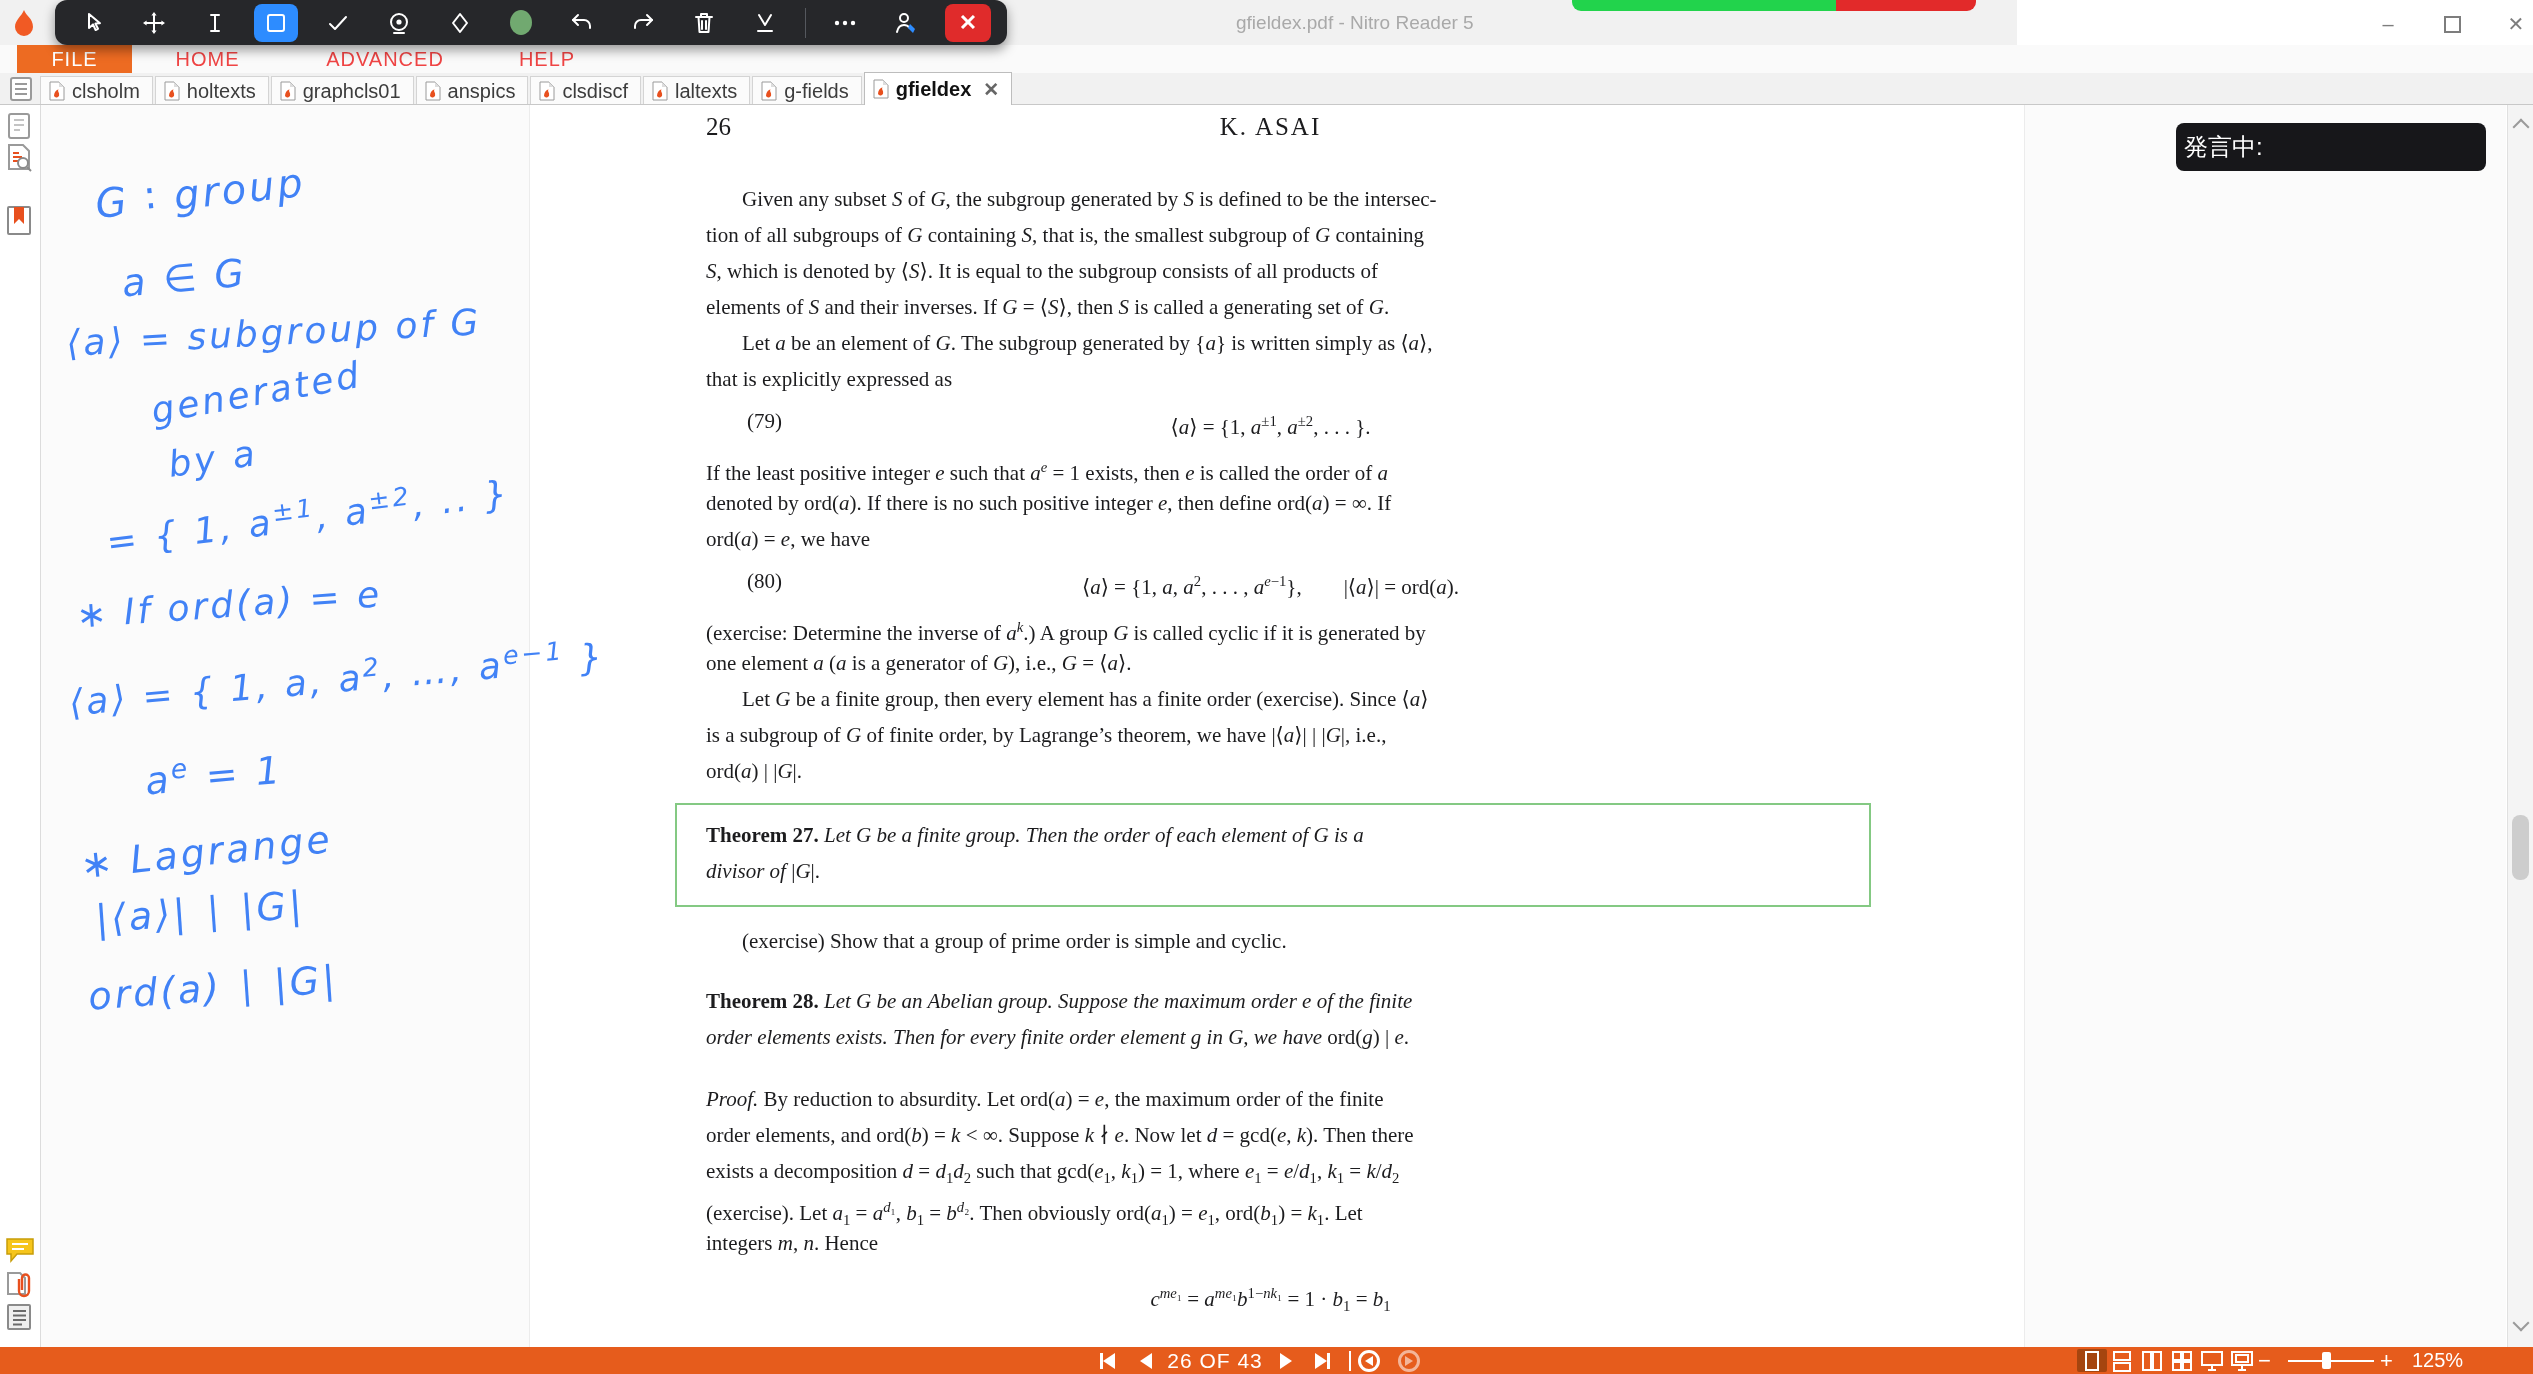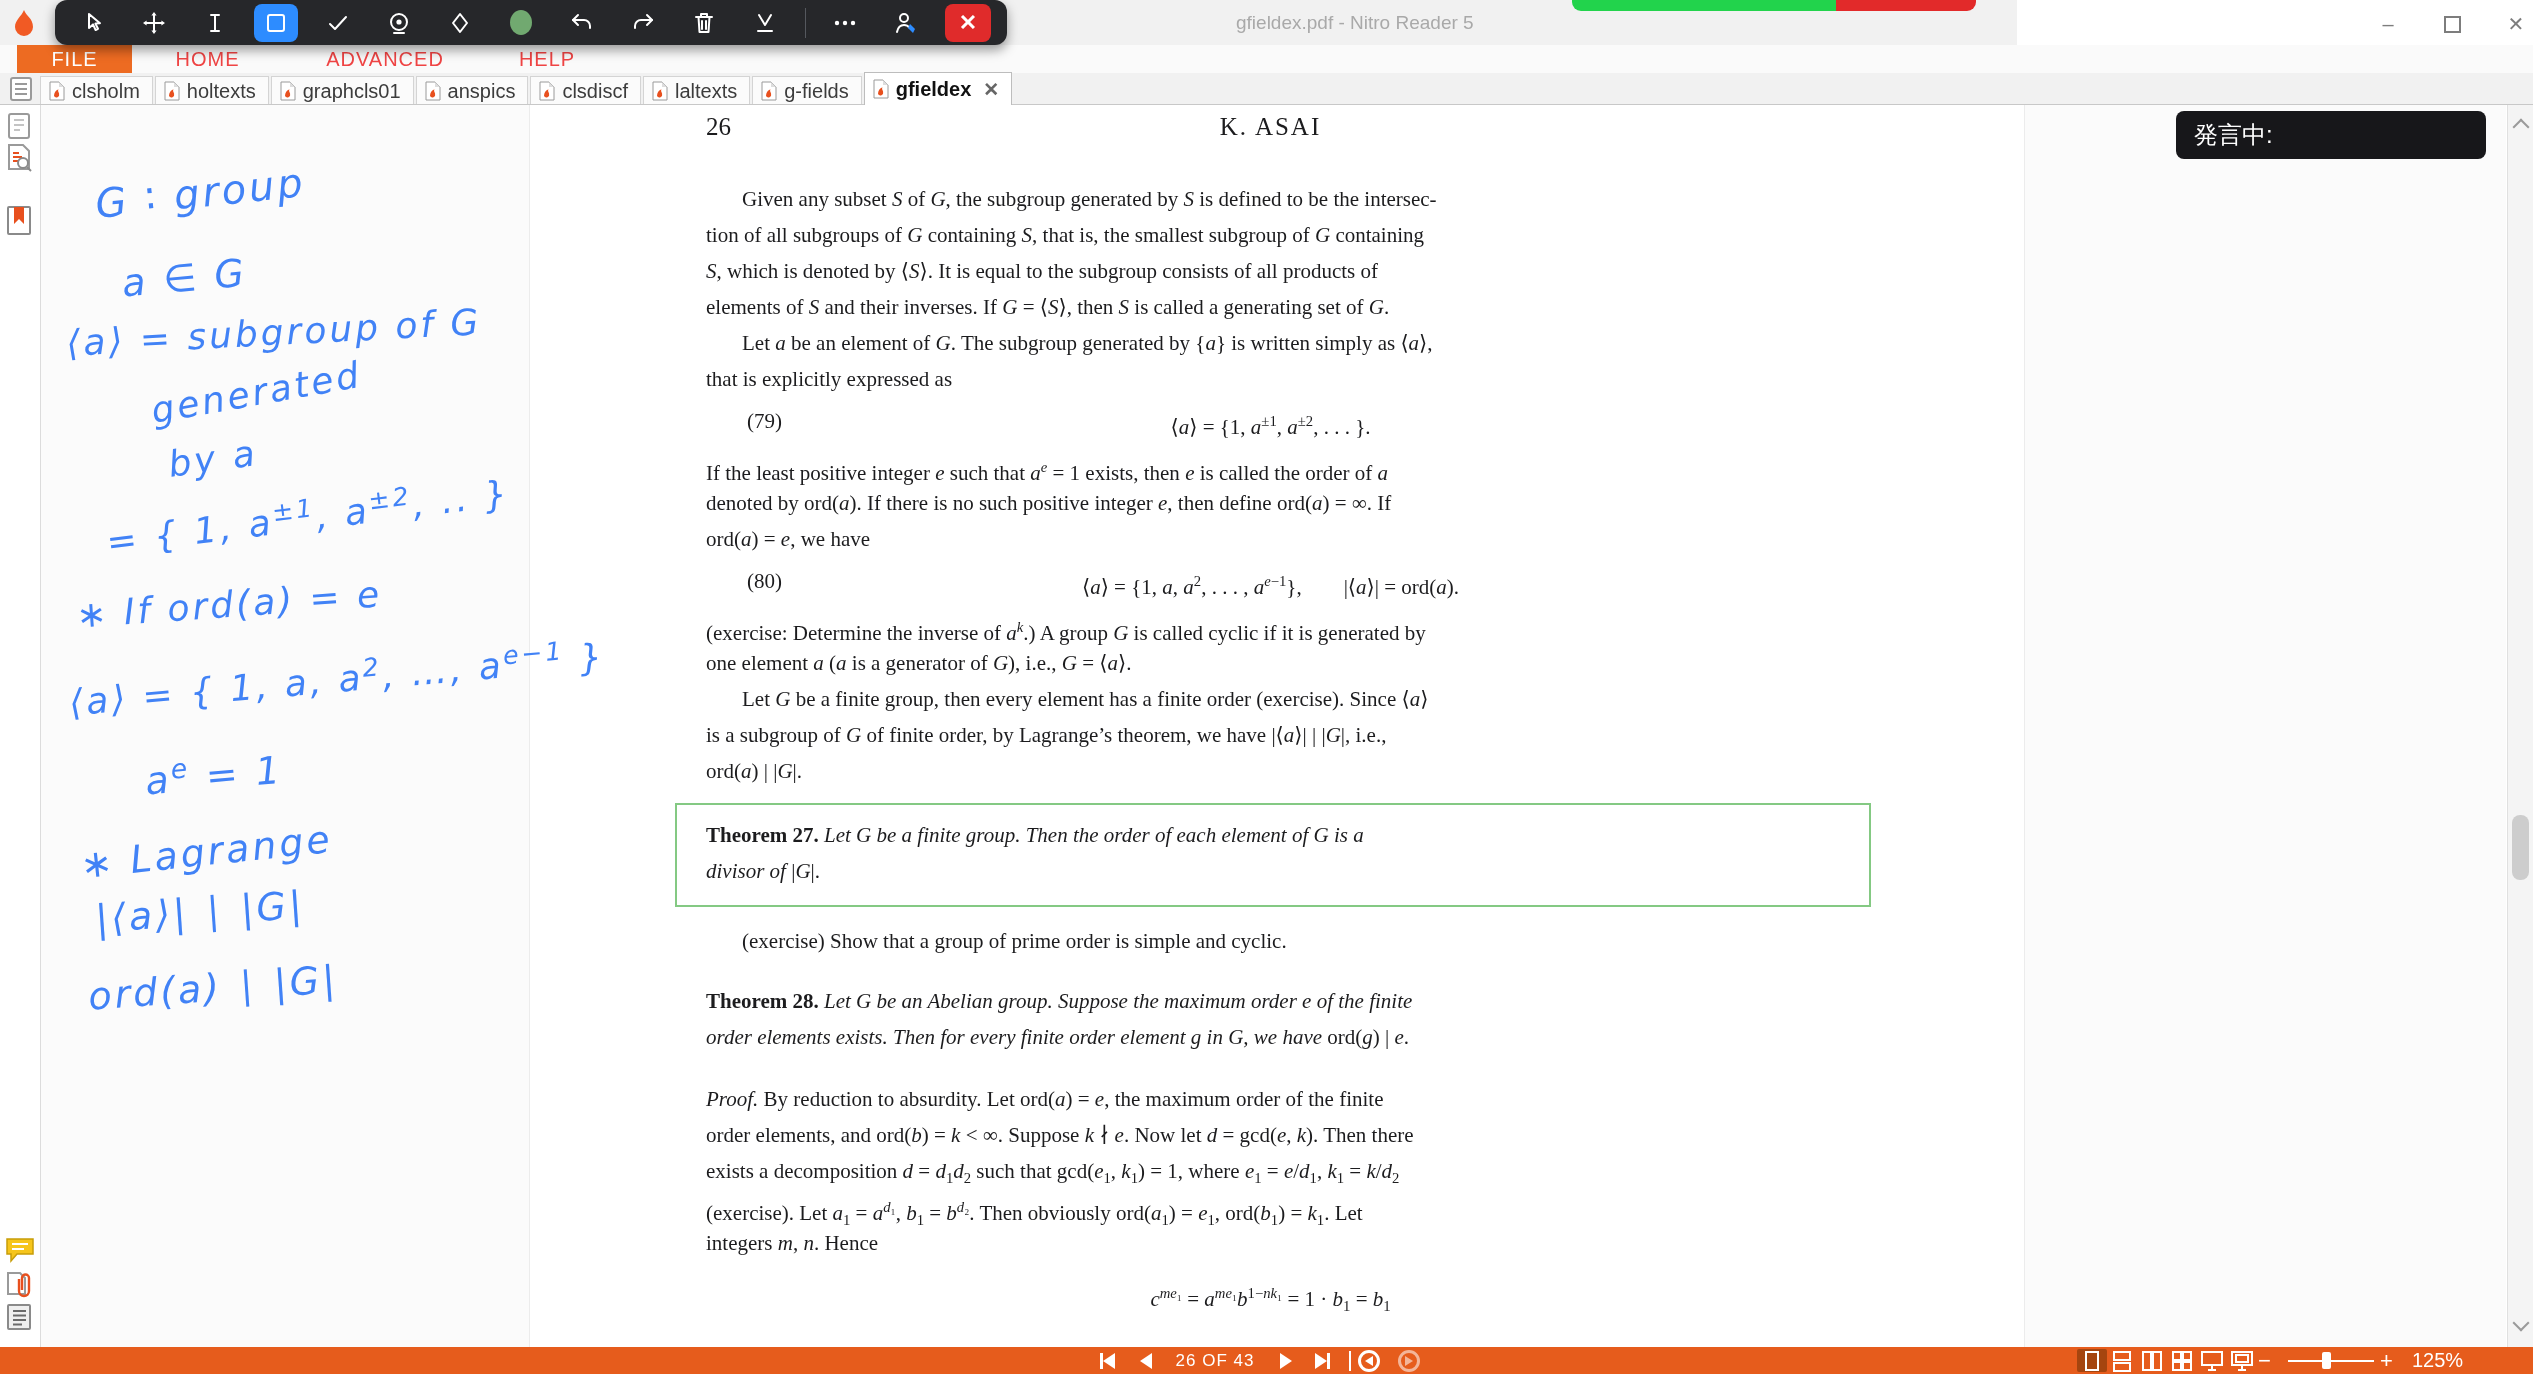--- a/index.html
+++ b/index.html
@@ -70,40 +70,40 @@
   .eqbody{display:block;text-align:center;}
   .thm-box{position:relative;left:-31px;width:1196px;box-sizing:border-box;border:2px solid #84c983;
            margin:14px 0 16px 0;padding:12px 20px 16px 29px;}
   sup,sub{font-size:70%;}
 
   
   .note{position:absolute;color:#4182f6;font-family:"DejaVu Sans",sans-serif;font-style:italic;
         font-weight:500;letter-spacing:3px;white-space:nowrap;z-index:20;}
 
   
-  .speak-tip{position:absolute;left:2176px;top:111px;width:310px;height:48px;background:#17171a;
+  .speak-tip{position:absolute;left:2176px;top:123px;width:310px;height:48px;background:#17171a;
              border-radius:8px;color:#fff;font-size:24px;display:flex;align-items:center;
-             padding-left:18px;box-sizing:border-box;z-index:50;}
+             padding-left:8px;box-sizing:border-box;z-index:50;}
 
   
   .scrollbar{position:absolute;left:2507px;top:105px;width:26px;height:1242px;background:#f4f4f4;
              border-left:1px solid #e0e0e0;}
   .chev{position:absolute;left:7px;width:10px;height:10px;border-left:2px solid #9a9a9a;
         border-top:2px solid #9a9a9a;}
   .chev.up{top:16px;transform:rotate(45deg);}
   .chev.down{top:1212px;transform:rotate(225deg);}
   .sb-thumb{position:absolute;left:4px;top:710px;width:17px;height:65px;background:#cdcdcd;border-radius:8px;}
 
   
   .statusbar{position:absolute;left:0;top:1347px;width:2533px;height:27px;background:#e65c1c;z-index:40;}
   .sb-item{position:absolute;top:0;height:27px;display:flex;align-items:center;}
   .tri{width:0;height:0;border-top:8px solid transparent;border-bottom:8px solid transparent;}
   .tri.r{border-left:12px solid #fff;} .tri.l{border-right:12px solid #fff;}
   .vbar{width:3px;height:16px;background:#fff;}
-  .pg-label{color:#fff;font-size:17px;letter-spacing:1px;white-space:nowrap;}
+  .pg-label{color:#fff;font-size:21px;letter-spacing:1px;white-space:nowrap;}
   .circ{width:22px;height:22px;border:3px solid #fff;border-radius:50%;display:flex;
         align-items:center;justify-content:center;box-sizing:border-box;}
   .circ .tri{border-top-width:5px;border-bottom-width:5px;}
   .circ .tri.l{border-right-width:8px;} .circ .tri.r{border-left-width:8px;}
   .dim{opacity:.55;}
   .vm-btn{position:absolute;top:2px;width:30px;height:23px;display:flex;align-items:center;
           justify-content:center;border-radius:2px;}
   .vm-btn.sel{background:#a5450f;}
   .zoom-glyph{color:#fff;font-size:22px;}
   .zoom-track{position:absolute;top:13px;left:2288px;width:86px;height:2px;background:#fff;}

